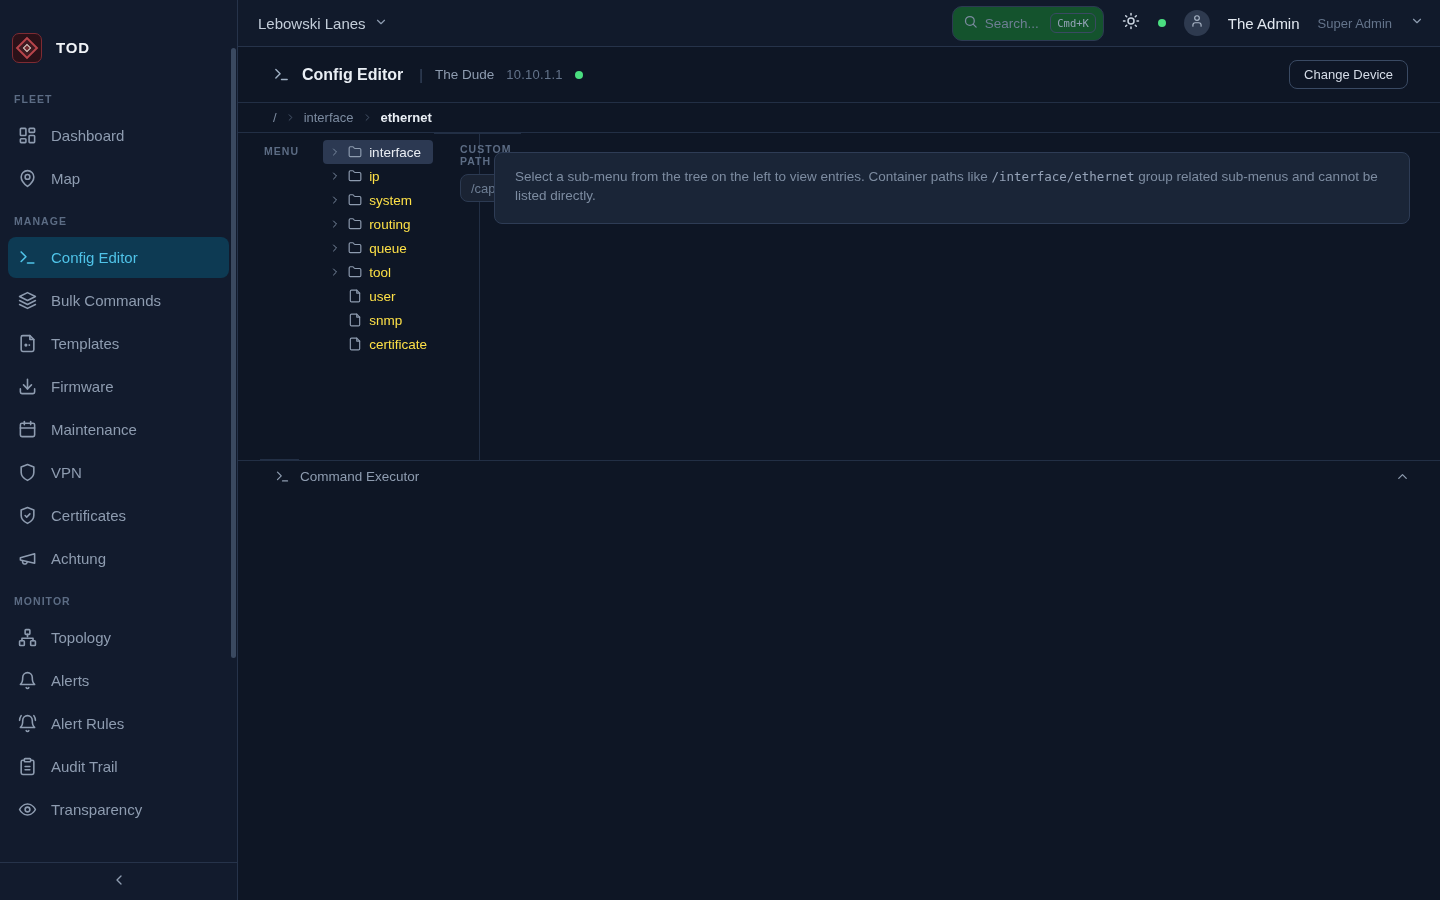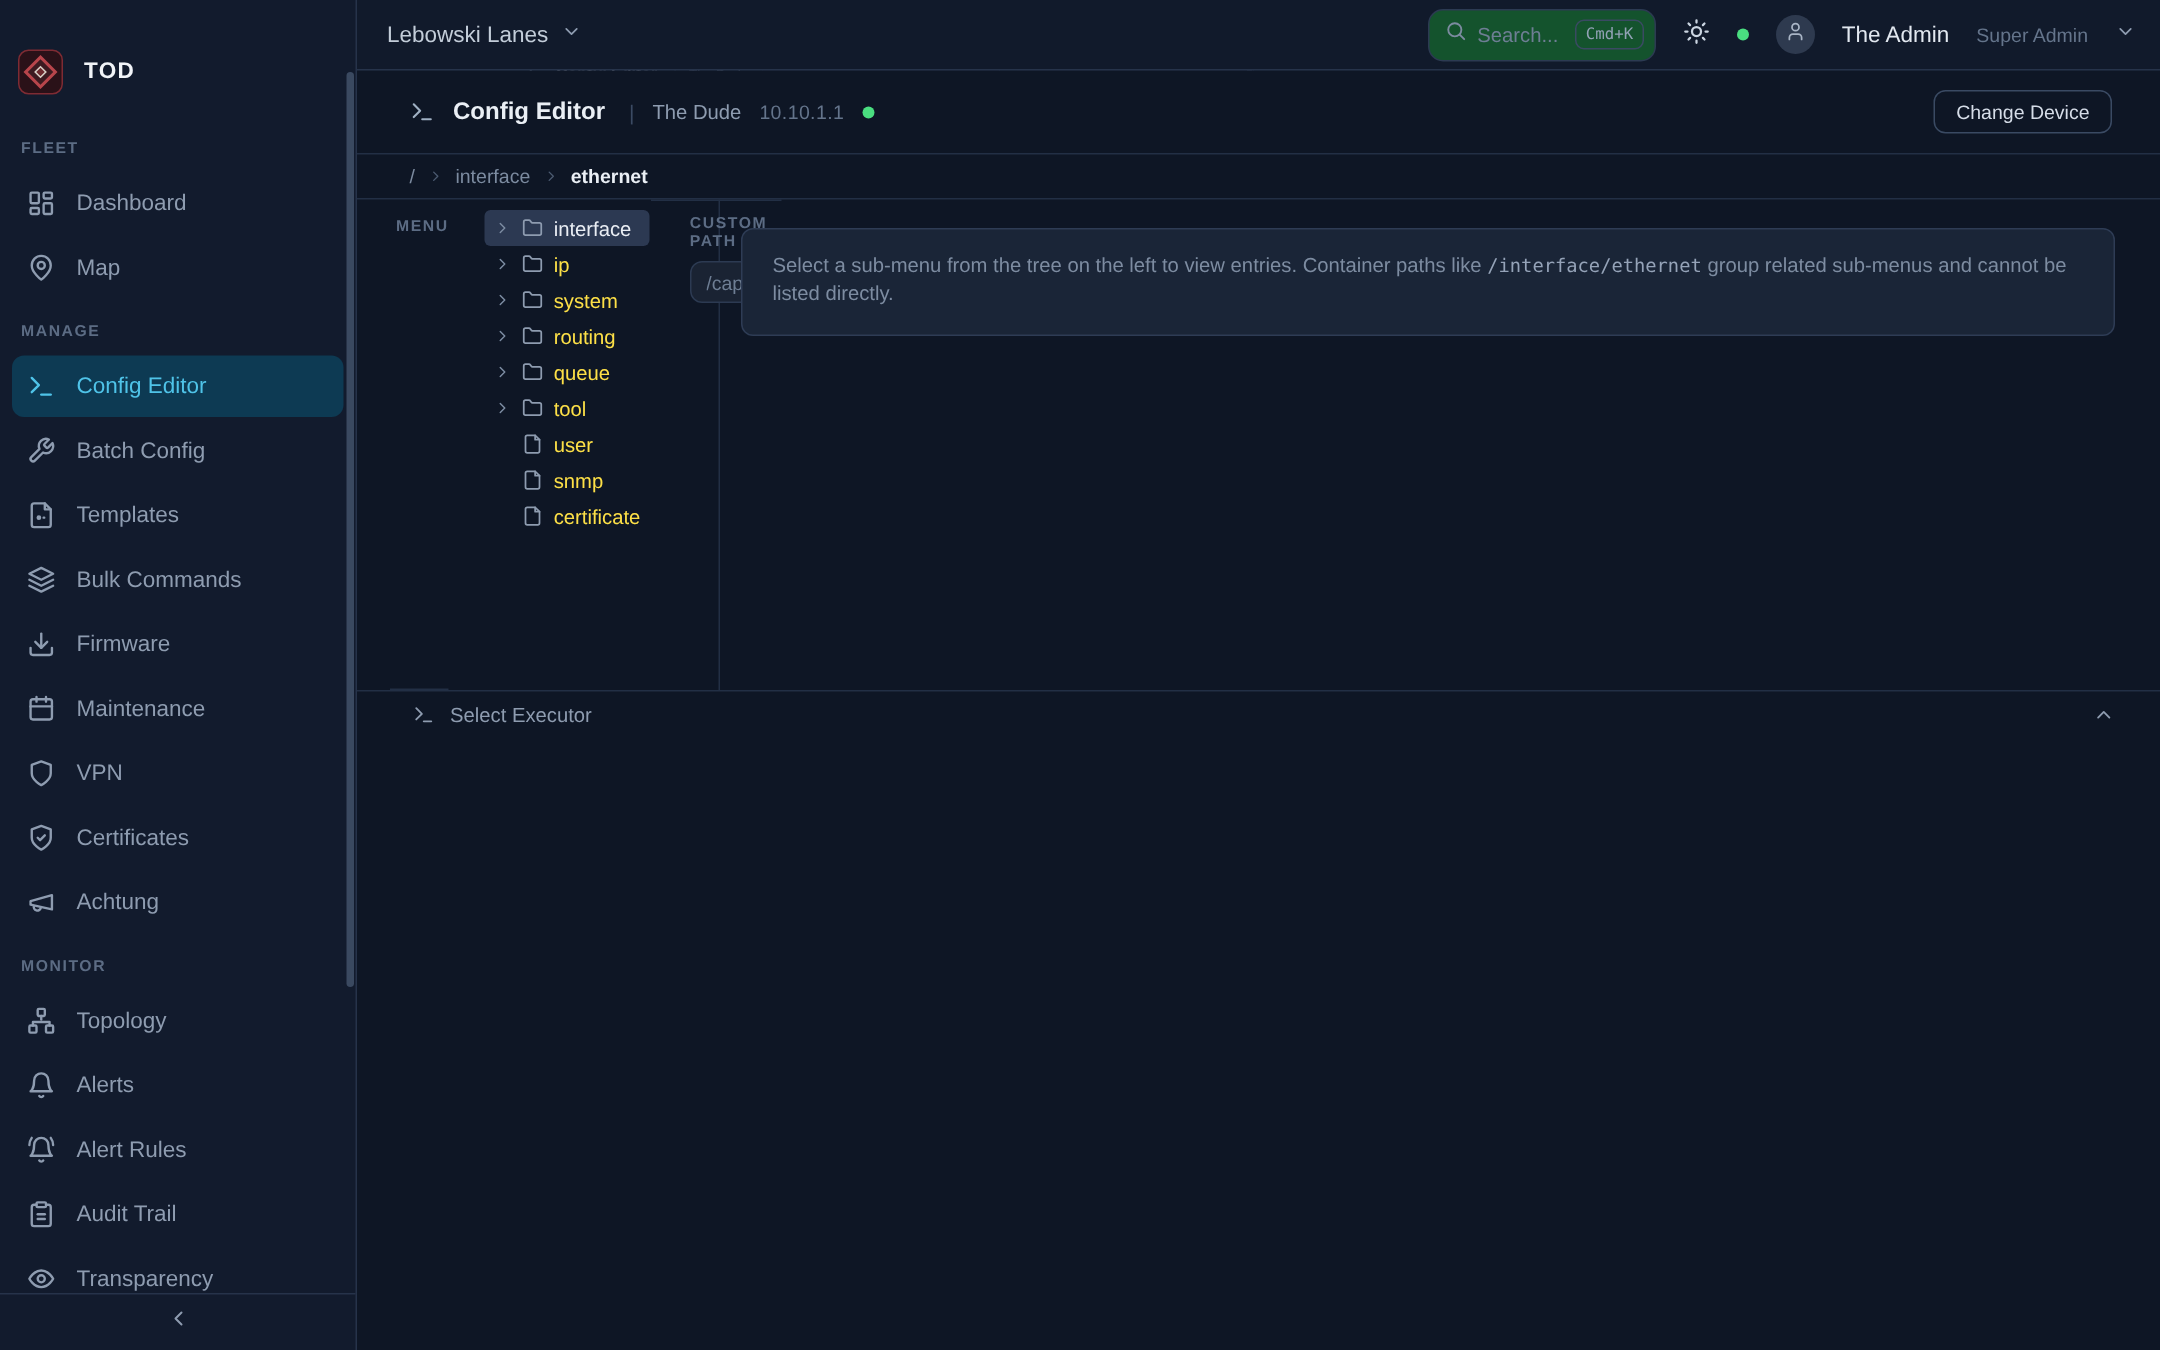--- a/index.html
+++ b/index.html
@@ -145,45 +145,37 @@
           <svg viewBox="0 0 24 24" fill="none" stroke="currentColor" stroke-width="2" stroke-linecap="round" stroke-linejoin="round">
             <polyline points="4 17 10 11 4 5"></polyline>
             <line x1="12" y1="19" x2="20" y2="19"></line>
           </svg>
         </span>
         <span>Config Editor</span>
       </div>
       <div class="sb-item">
         <span class="icon">
           <svg viewBox="0 0 24 24" fill="none" stroke="currentColor" stroke-width="2" stroke-linecap="round" stroke-linejoin="round">
-            <path d="M14.7 6.3a1 1 0 0 0 0 1.4l1.6 1.6a1 1 0 0 0 1.4 0l3.77-3.77a6 6 0 0 1-7.94 7.94l-6.91 6.91a2.12 2.12 0 0 1-3-3l6.91-6.91a6 6 0 0 1 7.94-7.94l-3.76 3.76z"></path>
-          </svg>
-        </span>
-        <span>Batch Config</span>
+            <polygon points="12 2 2 7 12 12 22 7 12 2"></polygon>
+            <polyline points="2 12 12 17 22 12"></polyline>
+            <polyline points="2 17 12 22 22 17"></polyline>
+          </svg>
+        </span>
+        <span>Bulk Commands</span>
       </div>
       <div class="sb-item">
         <span class="icon">
           <svg viewBox="0 0 24 24" fill="none" stroke="currentColor" stroke-width="2" stroke-linecap="round" stroke-linejoin="round">
             <path d="M15 2H6a2 2 0 0 0-2 2v16a2 2 0 0 0 2 2h12a2 2 0 0 0 2-2V7Z"></path>
             <path d="M15 2v5h5"></path>
             <circle cx="10" cy="14" r="1"></circle>
             <path d="M14 14h.5"></path>
           </svg>
         </span>
         <span>Templates</span>
-      </div>
-      <div class="sb-item">
-        <span class="icon">
-          <svg viewBox="0 0 24 24" fill="none" stroke="currentColor" stroke-width="2" stroke-linecap="round" stroke-linejoin="round">
-            <polygon points="12 2 2 7 12 12 22 7 12 2"></polygon>
-            <polyline points="2 12 12 17 22 12"></polyline>
-            <polyline points="2 17 12 22 22 17"></polyline>
-          </svg>
-        </span>
-        <span>Bulk Commands</span>
       </div>
       <div class="sb-item">
         <span class="icon">
           <svg viewBox="0 0 24 24" fill="none" stroke="currentColor" stroke-width="2" stroke-linecap="round" stroke-linejoin="round">
             <path d="M21 15v4a2 2 0 0 1-2 2H5a2 2 0 0 1-2-2v-4"></path>
             <polyline points="7 10 12 15 17 10"></polyline>
             <line x1="12" y1="15" x2="12" y2="3"></line>
           </svg>
         </span>
         <span>Firmware</span>
@@ -487,21 +479,21 @@
     </div>
   </div>
 
   <div class="cmd-bar">
     <span class="cmd-icon">
         <svg viewBox="0 0 24 24" fill="none" stroke="currentColor" stroke-width="2" stroke-linecap="round" stroke-linejoin="round">
           <polyline points="4 17 10 11 4 5"></polyline>
           <line x1="12" y1="19" x2="20" y2="19"></line>
         </svg>
       </span>
-    <span class="cmd-label">Select Executor</span>
+    <span class="cmd-label">Command Executor</span>
     <span class="cmd-chev">
         <svg viewBox="0 0 24 24" fill="none" stroke="currentColor" stroke-width="2" stroke-linecap="round" stroke-linejoin="round">
           <polyline points="18 15 12 9 6 15"></polyline>
         </svg>
       </span>
   </div>
 
 </main>
 
 </body></html>

